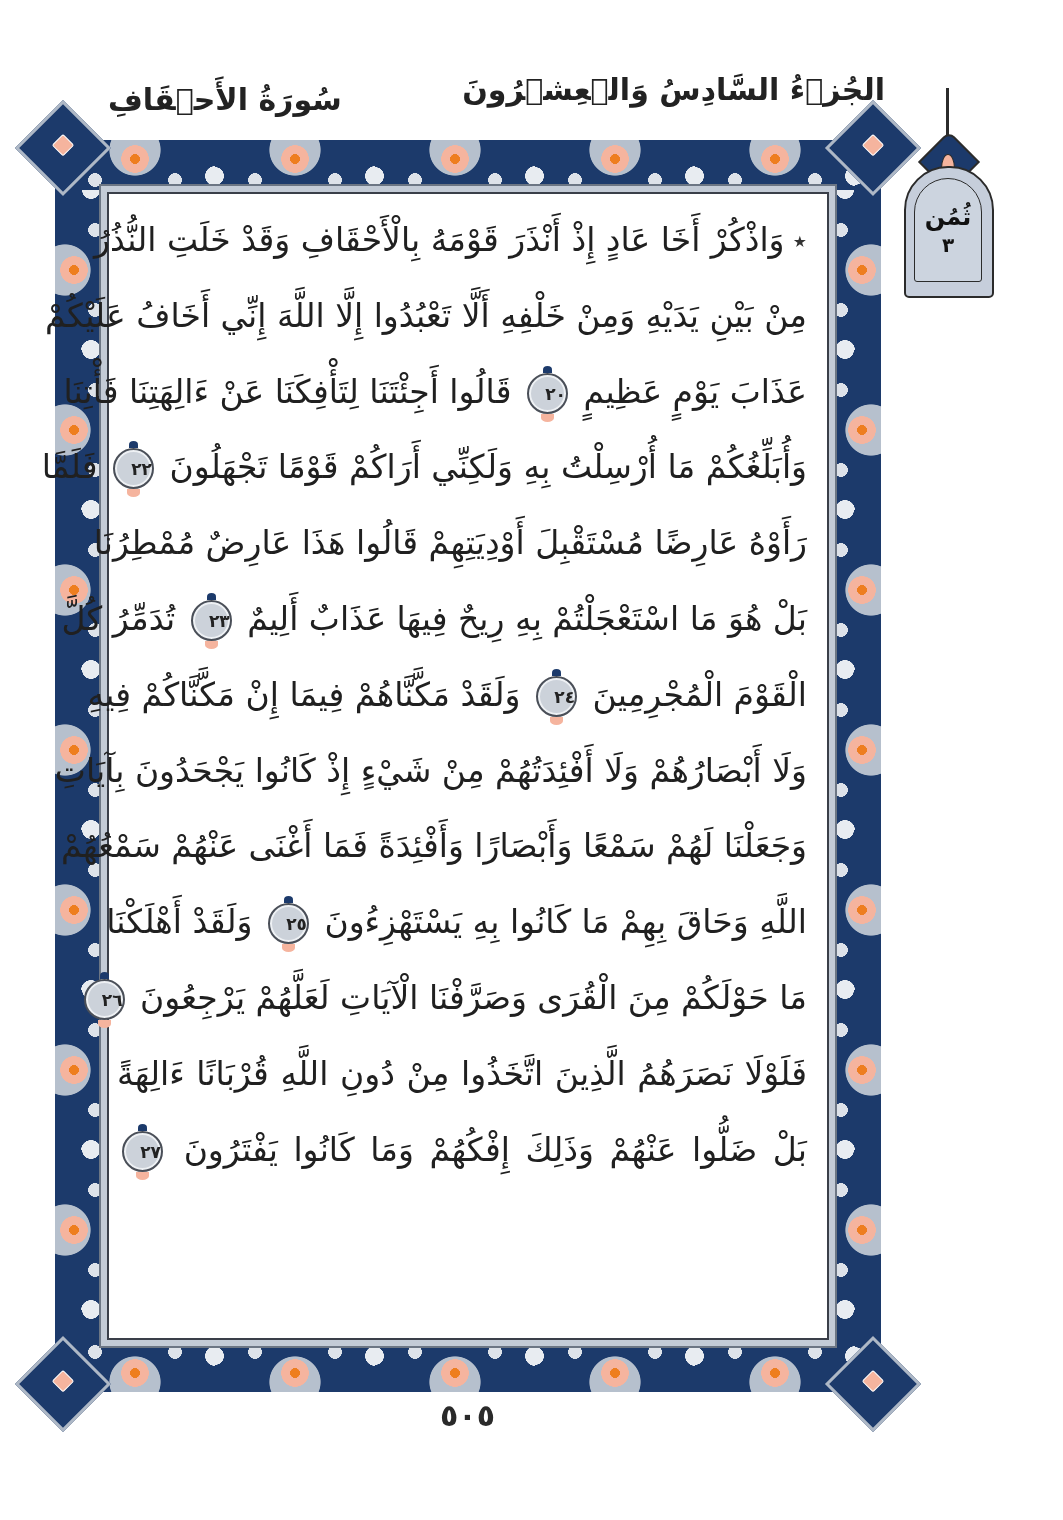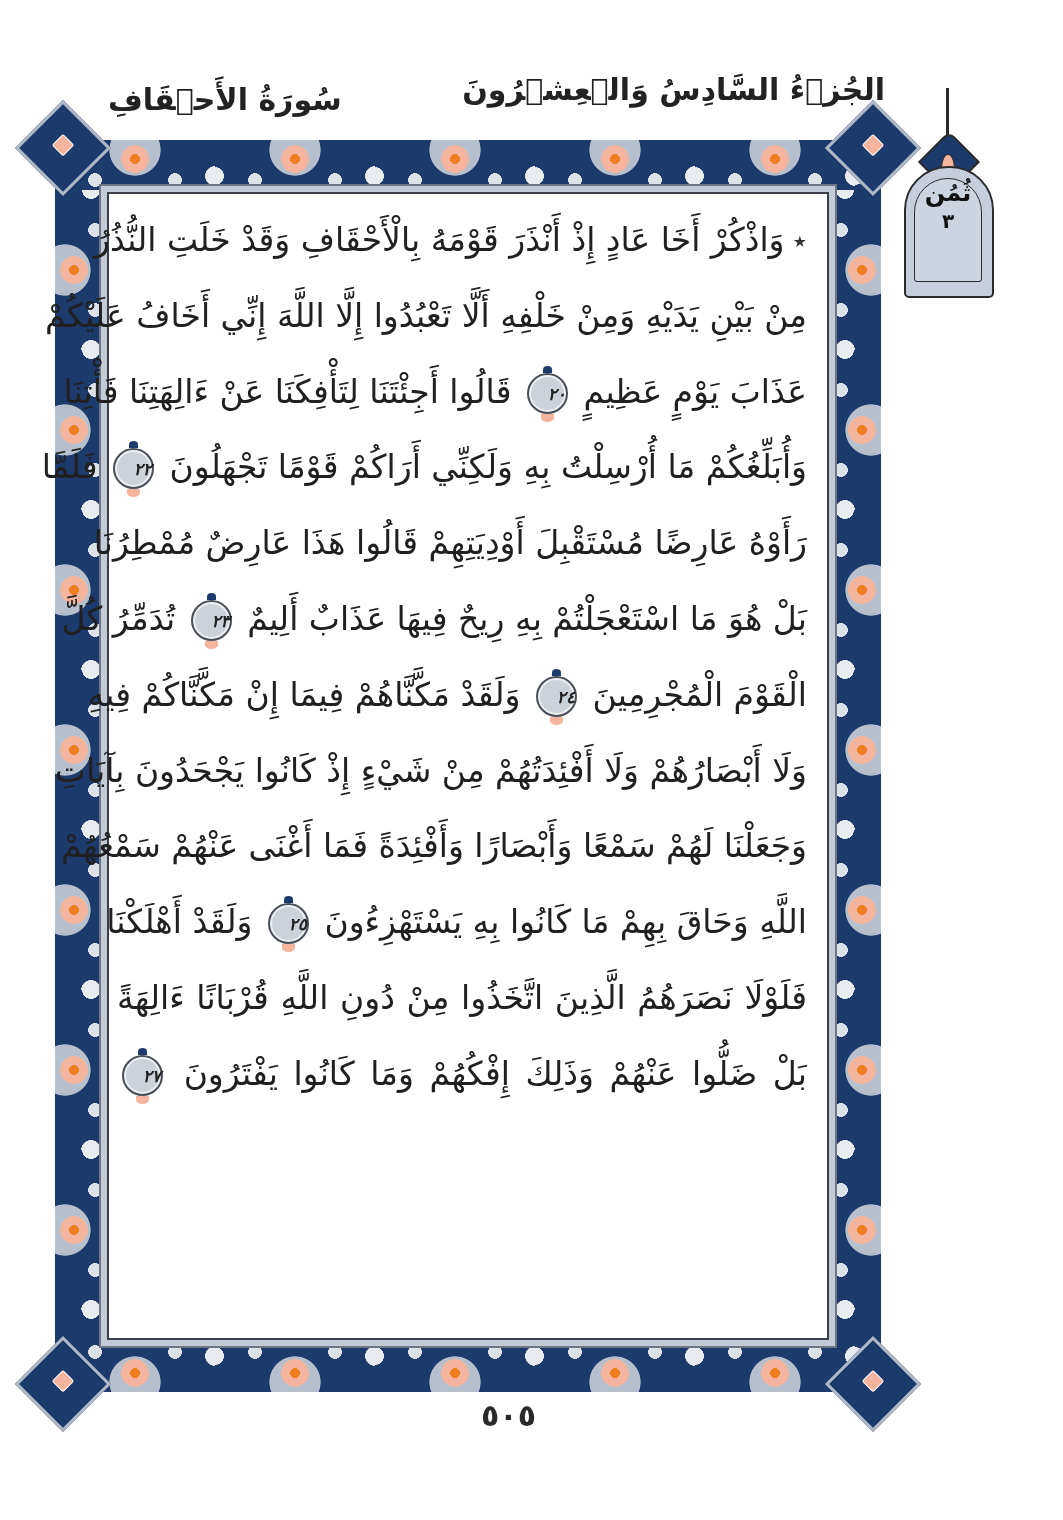--- a/index.html
+++ b/index.html
@@ -16,21 +16,21 @@
   #thumn .stem{position:absolute;left:45px;top:0;width:3px;height:52px;background:#2b2b2b;}
   #thumn .stem-dot{position:absolute;left:41px;top:48px;width:11px;height:11px;border-radius:50%;background:#2b2b2b;}
   #thumn .crest{position:absolute;left:26px;top:52px;width:40px;height:40px;background:#1c3a6b;
                 border:2px solid #2b2b2b;transform:rotate(45deg);border-radius:8px 0 8px 0;}
   #thumn .crest-core{position:absolute;left:40px;top:66px;width:12px;height:22px;background:#f5b49e;
                 border:1px solid #2b2b2b;border-radius:50% 50% 50% 50%/60% 60% 40% 40%;}
   #thumn .dome{position:absolute;left:3px;top:78px;width:86px;height:128px;background:#c6cedb;
                border:2.5px solid #2b2b2b;border-radius:44px 44px 5px 5px;}
   #thumn .dome-inner{position:absolute;left:8px;top:10px;width:66px;height:102px;background:#ccd4df;
                border:1.5px solid #2b2b2b;border-radius:34px 34px 3px 3px;
-               display:flex;flex-direction:column;align-items:center;gap:2px;}
+               display:flex;flex-direction:column;align-items:center;justify-content:center;gap:2px;}
   #thumn .t-label{font-size:24px;font-weight:bold;color:#111;direction:rtl;}
   #thumn .t-num{font-size:20px;font-weight:bold;color:#111;}
 
   
   #frame{position:absolute;left:55px;top:140px;width:826px;height:1252px;}
 
   .strip{position:absolute;background-color:#1c3a6b;}
   .strip-h{left:0;width:826px;height:54px;
     background-image:
       radial-gradient(circle 5px  at 80px 19px, #ee7e1f 97%, transparent),
@@ -69,29 +69,29 @@
          padding:8px 20px 0 8px;box-sizing:border-box;}
 
   .qline{direction:rtl;text-align:justify;text-align-last:justify;height:75.8px;line-height:75.8px;
          font-size:33px;font-weight:500;color:#202020;white-space:nowrap;overflow:visible;}
   .qtext{display:inline;}
   .rub-star{font-size:26px;vertical-align:1px;color:#333;}
 
   .ayah-marker{display:inline-block;width:41px;height:41px;line-height:38px;border-radius:50%;
       background:#ccd2da;border:2px solid #4a4f58;box-sizing:border-box;color:#222;font-size:17px;
       font-weight:bold;text-align:center;vertical-align:middle;margin:0 5px;position:relative;
-      box-shadow:inset 0 0 0 2px #eef1f4;font-style:italic;}
+      box-shadow:inset 0 0 0 2px #eef1f4;}
   .ayah-marker::before{content:"";position:absolute;left:14px;top:-9px;width:9px;height:7px;
       background:#1c3a6b;border-radius:50% 50% 0 0;}
   .ayah-marker::after{content:"";position:absolute;left:12px;bottom:-10px;width:13px;height:8px;
       background:#f5b49e;border-radius:0 0 60% 60%;}
 
   
   #page-num{position:absolute;left:0;top:1398px;width:935px;text-align:center;
-      font-size:30px;font-weight:bold;color:#2a2a2a;letter-spacing:2px;margin-left:41px;}
+      font-size:30px;font-weight:bold;color:#2a2a2a;letter-spacing:2px;}
 </style>
 </head>
 <body>
 
 <div id="page">
 
   <div class="head" id="head-juz">الجُزۡءُ السَّادِسُ وَالۡعِشۡرُونَ</div>
   <div class="head" id="head-surah">سُورَةُ الأَحۡقَافِ</div>
 
   <div id="thumn">
@@ -122,20 +122,21 @@
           <div class="qline"><span class="rub-star">٭ </span> <span class="qtext">وَاذْكُرْ أَخَا عَادٍ إِذْ أَنْذَرَ قَوْمَهُ بِالْأَحْقَافِ وَقَدْ خَلَتِ النُّذُرُ</span> </div>
           <div class="qline"><span class="qtext">مِنْ بَيْنِ يَدَيْهِ وَمِنْ خَلْفِهِ أَلَّا تَعْبُدُوا إِلَّا اللَّهَ إِنِّي أَخَافُ عَلَيْكُمْ</span> </div>
           <div class="qline"><span class="qtext">عَذَابَ يَوْمٍ عَظِيمٍ</span> <span class="ayah-marker">٢٠</span> <span class="qtext">قَالُوا أَجِئْتَنَا لِتَأْفِكَنَا عَنْ ءَالِهَتِنَا فَأْتِنَا</span> </div>
           <div class="qline"><span class="qtext">وَأُبَلِّغُكُمْ مَا أُرْسِلْتُ بِهِ وَلَكِنِّي أَرَاكُمْ قَوْمًا تَجْهَلُونَ</span> <span class="ayah-marker">٢٢</span> <span class="qtext">فَلَمَّا</span> </div>
           <div class="qline"><span class="qtext">رَأَوْهُ عَارِضًا مُسْتَقْبِلَ أَوْدِيَتِهِمْ قَالُوا هَذَا عَارِضٌ مُمْطِرُنَا</span> </div>
           <div class="qline"><span class="qtext">بَلْ هُوَ مَا اسْتَعْجَلْتُمْ بِهِ رِيحٌ فِيهَا عَذَابٌ أَلِيمٌ</span> <span class="ayah-marker">٢٣</span> <span class="qtext">تُدَمِّرُ كُلَّ</span> </div>
           <div class="qline"><span class="qtext">الْقَوْمَ الْمُجْرِمِينَ</span> <span class="ayah-marker">٢٤</span> <span class="qtext">وَلَقَدْ مَكَّنَّاهُمْ فِيمَا إِنْ مَكَّنَّاكُمْ فِيهِ</span> </div>
           <div class="qline"><span class="qtext">وَلَا أَبْصَارُهُمْ وَلَا أَفْئِدَتُهُمْ مِنْ شَيْءٍ إِذْ كَانُوا يَجْحَدُونَ بِآيَاتِ</span> </div>
           <div class="qline"><span class="qtext">وَجَعَلْنَا لَهُمْ سَمْعًا وَأَبْصَارًا وَأَفْئِدَةً فَمَا أَغْنَى عَنْهُمْ سَمْعُهُمْ</span> </div>
           <div class="qline"><span class="qtext">اللَّهِ وَحَاقَ بِهِمْ مَا كَانُوا بِهِ يَسْتَهْزِءُونَ</span> <span class="ayah-marker">٢٥</span> <span class="qtext">وَلَقَدْ أَهْلَكْنَا</span> </div>
+          <div class="qline"><span class="qtext">مَا حَوْلَكُمْ مِنَ الْقُرَى وَصَرَّفْنَا الْآيَاتِ لَعَلَّهُمْ يَرْجِعُونَ</span> <span class="ayah-marker">٢٦</span> </div>
           <div class="qline"><span class="qtext">فَلَوْلَا نَصَرَهُمُ الَّذِينَ اتَّخَذُوا مِنْ دُونِ اللَّهِ قُرْبَانًا ءَالِهَةً</span> </div>
           <div class="qline"><span class="qtext">بَلْ ضَلُّوا عَنْهُمْ وَذَلِكَ إِفْكُهُمْ وَمَا كَانُوا يَفْتَرُونَ</span> <span class="ayah-marker">٢٧</span> </div>
         </div>
     </div>
   </div>
 
   <div id="page-num">٥٠٥</div>
 </div>
 
 </body></html>

